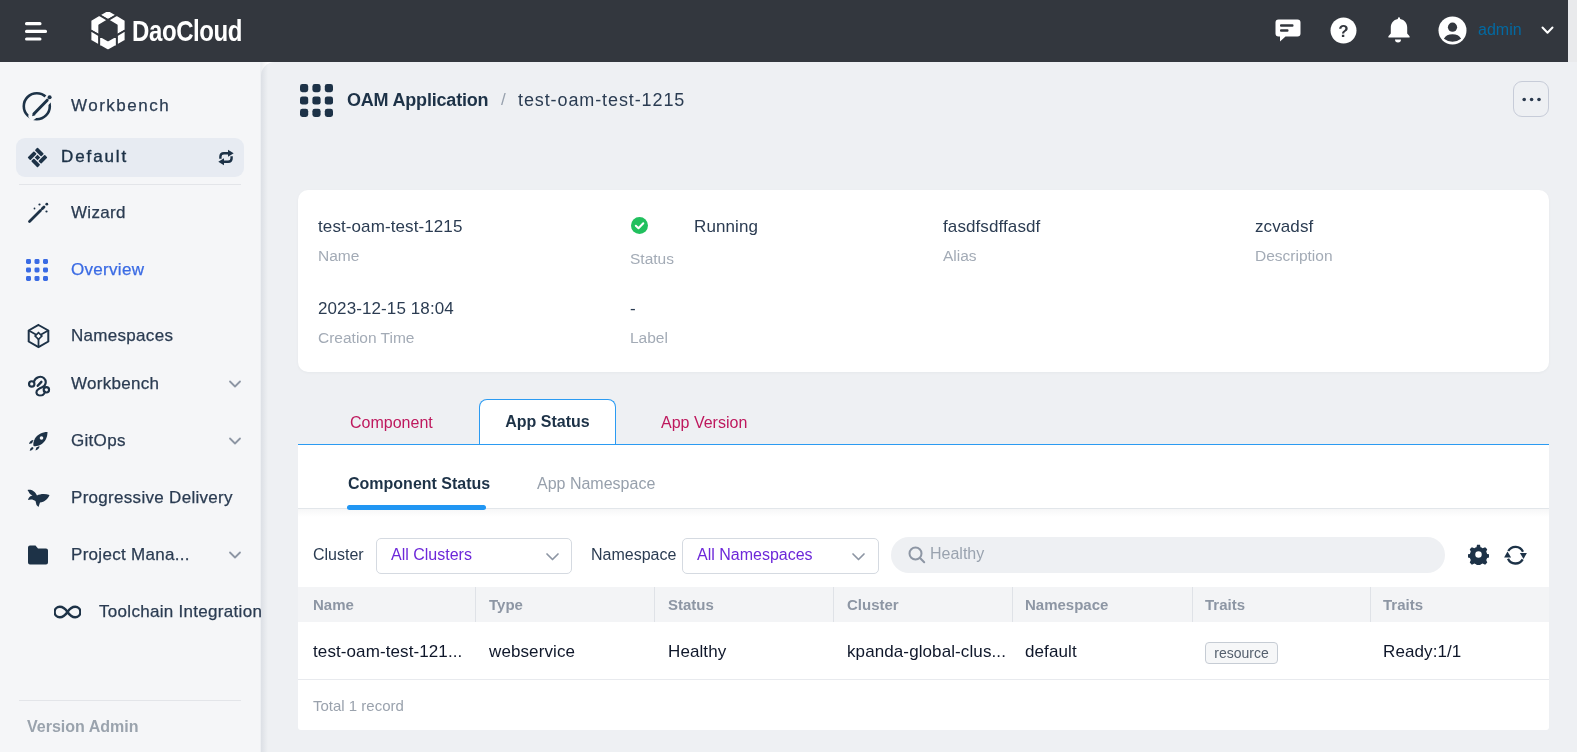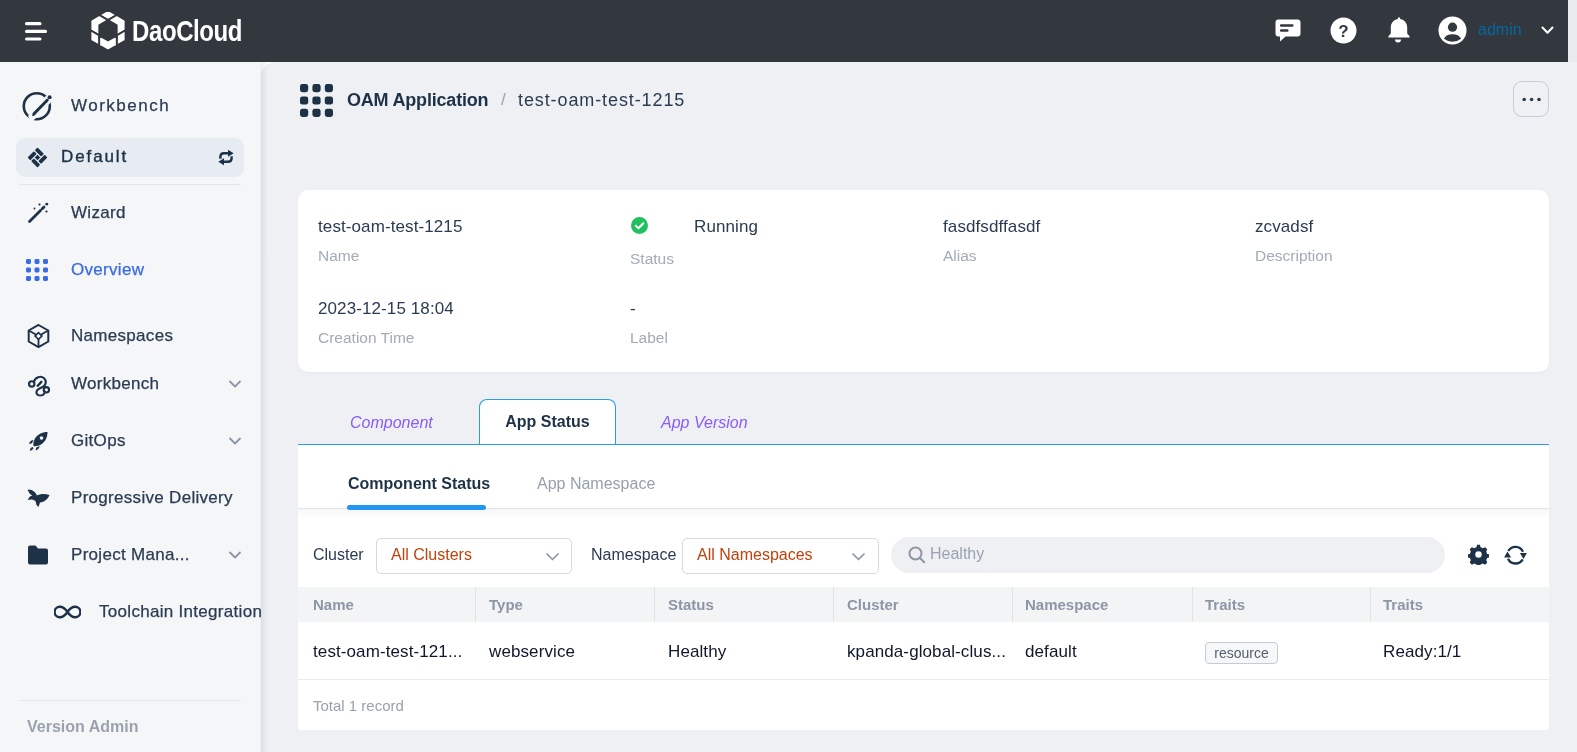--- a/index.html
+++ b/index.html
@@ -27,33 +27,33 @@
   .crumb-b { left:347px; top:90px; font-size:18px; font-weight:bold; color:#1d3247; letter-spacing:-0.2px; }
   .crumb-s { left:501px; top:90px; font-size:17px; color:#98a1ae; }
   .crumb-n { left:518px; top:90px; font-size:18px; color:#2b3c52; letter-spacing:0.9px; }
   #dots-btn { left:1513px; top:81px; width:36px; height:36px; border:1px solid #c7ccd8; border-radius:9px; }
   .basic-info { left:298px; top:151px; font-size:17px; font-weight:bold; color:#c2410c;margin-top:48px; -webkit-text-stroke:0.2px #1d3247; }
   
   #card1 { left:298px; top:190px; width:1251px; height:182px; background:#fff; border-radius:10px; box-shadow:0 1px 3px rgba(30,40,60,0.04); }
   .cv { position:absolute; font-size:17px; color:#2b3c52; letter-spacing:0.1px; }
   .cl { position:absolute; font-size:15.5px; color:#a3abb6; }
   
-  .tab-inactive { position:absolute; font-size:16px; color:#8b5cf6;font-style:italic; }
+  .tab-inactive { position:absolute; font-size:16px; color:#be185d; }
   #tab-active { left:479px; top:399px; width:137px; height:46px; background:#fff; border:1px solid #2b9bf2; border-bottom:none; border-radius:8px 8px 0 0; }
   #tab-active span { position:absolute; width:100%; text-align:center; top:13px; font-size:16px; font-weight:bold; color:#1d3247; }
   #blueline { left:298px; top:444px; width:1251px; height:1.5px; background:#2b9bf2; }
   #panel { left:298px; top:445px; width:1251px; height:285px; background:#fff; border-radius:0 0 3px 3px; }
   .subtab-a { left:348px; top:475px; font-size:16px; font-weight:bold; color:#1d3247; }
   .subtab-b { left:537px; top:475px; font-size:16px; color:#97a0ac; }
   #subtab-line { left:298px; top:508px; width:1251px; height:1px; background:#e2e6ea; }
   #subtab-underline { left:347px; top:505px; width:139px; height:5px; background:#2196f3; border-radius:3px; }
   
   .flabel { position:absolute; font-size:16px; color:#2b3c52; }
   .fselect { position:absolute; top:538px; height:36px; background:#fff; border:1px solid #d5dae1; border-radius:5px; }
-  .fselect span { position:absolute; left:14px; top:7px; font-size:16px; color:#c2410c; }
+  .fselect span { position:absolute; left:14px; top:7px; font-size:16px; color:#6d28d9; }
   #searchbox { left:891px; top:537px; width:554px; height:36px; background:#eef0f3; border-radius:18px; }
   #searchbox span { position:absolute; left:39px; top:8px; font-size:16px; color:#9aa3af; }
   
   #thead { left:298px; top:587px; width:1251px; height:35px; background:#f3f4f6; }
   .th { position:absolute; top:596px; font-size:15px; font-weight:bold; color:#8d96a4; }
   .tsep { position:absolute; top:587px; width:1px; height:35px; background:#dfe2e7; }
   .td { position:absolute; top:642px; font-size:17px; color:#0f172a; letter-spacing:0.1px; }
   #rowline { left:298px; top:679px; width:1251px; height:1px; background:#e8eaee; }
   #chip { left:1205px; top:642px; width:73px; height:22px; background:#f6f7f8; border:1px solid #c6ccd4; border-radius:4px; text-align:center; font-size:14px; color:#55606e; line-height:20px; }
   .total { left:313px; top:697px; font-size:15px; color:#9aa2ad; }

